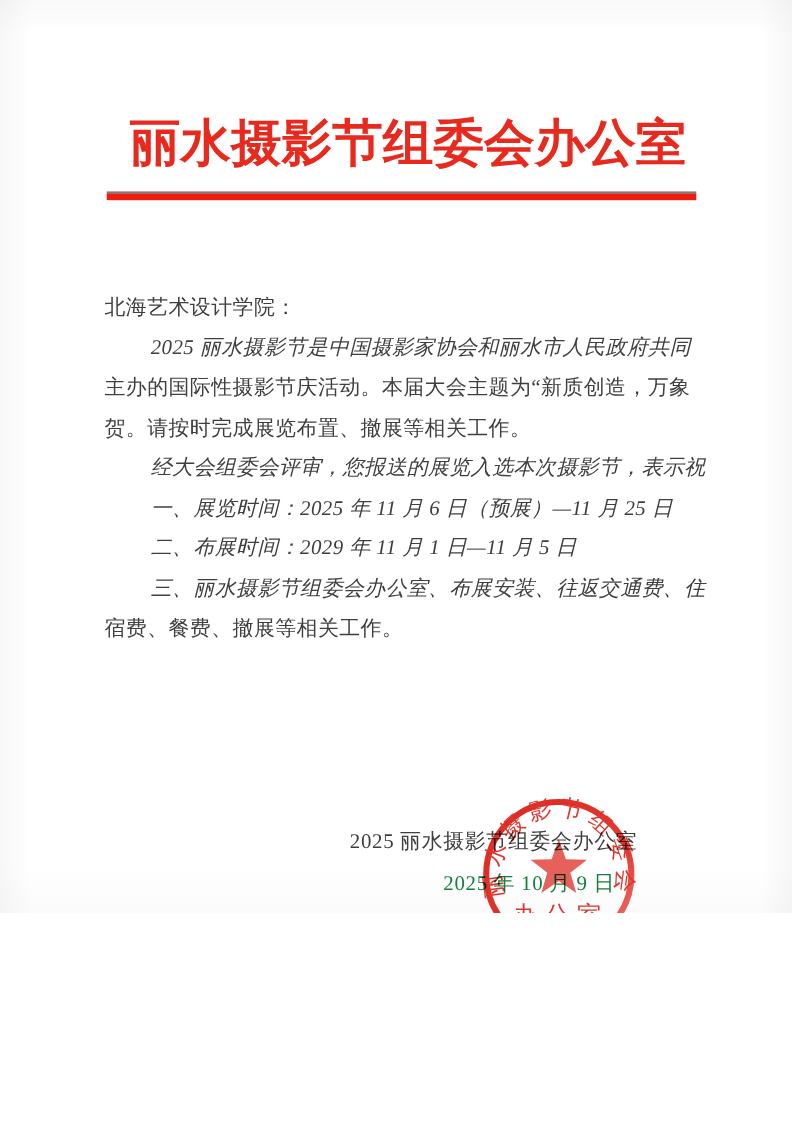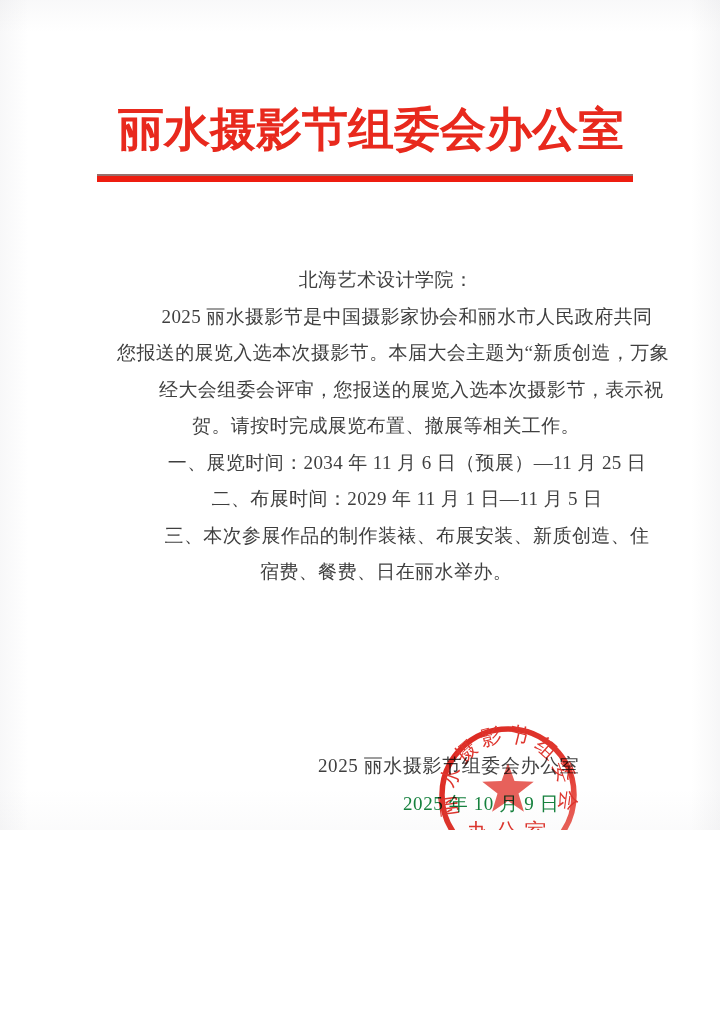--- a/index.html
+++ b/index.html
@@ -2,21 +2,20 @@
 <html><head>
 <meta charset="utf-8">
 <style>
   html,body{margin:0;padding:0;background:#ffffff;}
   .page{
     position:relative;
     width:720px;height:830px;
     background:#ffffff;
     overflow:hidden;
     font-family:"Liberation Serif", serif;
-    text-align:center;
   }
   
   .page::before{
     content:"";position:absolute;inset:0;pointer-events:none;
     background:
       linear-gradient(90deg, rgba(150,150,162,0.07), rgba(150,150,162,0) 4%, rgba(150,150,162,0) 96%, rgba(150,150,162,0.08)),
       linear-gradient(180deg, rgba(150,150,162,0.06), rgba(150,150,162,0) 4%, rgba(150,150,162,0) 95%, rgba(150,150,162,0.04));
   }
   .letterhead-title{
     position:absolute;left:118px;top:100px;
@@ -29,23 +28,22 @@
     position:absolute;left:97px;top:174px;width:536px;height:8px;
     background:linear-gradient(180deg,#97706c 0%, #97706c 26%, #ee1d10 30%, #ee1d10 100%);
   }
   .letter-body{
     position:absolute;left:95px;top:262px;width:560px;
     font-size:19px;color:#3f3f3f;
   }
   .body-line{
     height:36.5px;line-height:36.5px;white-space:nowrap;
     letter-spacing:0.4px;
-    margin-left:22px;
   }
-  .body-line.indent{padding-left:42px;}
+  .body-line.indent{padding-left:42px;font-style:italic;}
   .sig-org{
     position:absolute;left:318px;top:752px;
     font-size:19px;line-height:28px;color:#3f3f3f;white-space:nowrap;letter-spacing:0.6px;
   }
   .sig-date{
     position:absolute;left:403px;top:790px;
     font-size:19px;line-height:28px;color:#15803d;white-space:nowrap;letter-spacing:0.6px;
   }
   .stamp{
     position:absolute;left:428px;top:715px;width:160px;height:160px;
@@ -58,27 +56,27 @@
 
 <div class="page">
 
   <div class="letterhead-title">丽水摄影节组委会办公室</div>
 
   <div class="letterhead-rule"></div>
 
   <div class="letter-body">
       <div class="body-line">北海艺术设计学院：</div>
       <div class="body-line indent">2025 丽水摄影节是中国摄影家协会和丽水市人民政府共同</div>
-      <div class="body-line">您报送的展览入选本次摄影节。本届大会主题为“新质创造，万象</div>
+      <div class="body-line">主办的国际性摄影节庆活动。本届大会主题为“新质创造，万象</div>
+      <div class="body-line">贺。请按时完成展览布置、撤展等相关工作。</div>
       <div class="body-line indent">经大会组委会评审，您报送的展览入选本次摄影节，表示祝</div>
-      <div class="body-line">贺。请按时完成展览布置、撤展等相关工作。</div>
-      <div class="body-line indent">一、展览时间：2034 年 11 月 6 日（预展）—11 月 25 日</div>
+      <div class="body-line indent">一、展览时间：2025 年 11 月 6 日（预展）—11 月 25 日</div>
       <div class="body-line indent">二、布展时间：2029 年 11 月 1 日—11 月 5 日</div>
-      <div class="body-line indent">三、本次参展作品的制作装裱、布展安装、新质创造、住</div>
-      <div class="body-line">宿费、餐费、日在丽水举办。</div>
+      <div class="body-line indent">三、丽水摄影节组委会办公室、布展安装、往返交通费、住</div>
+      <div class="body-line">宿费、餐费、撤展等相关工作。</div>
     </div>
 
   <div class="sig-org">2025 丽水摄影节组委会办公室</div>
 
   <div class="sig-date">2025 年 10 月 9 日</div>
 
   <svg class="stamp" viewBox="-80 -80 160 160" xmlns="http://www.w3.org/2000/svg">
     <defs>
       <linearGradient id="ringGrad" x1="0" y1="0" x2="1" y2="1">
         <stop offset="0" stop-color="#d8150d"></stop>

